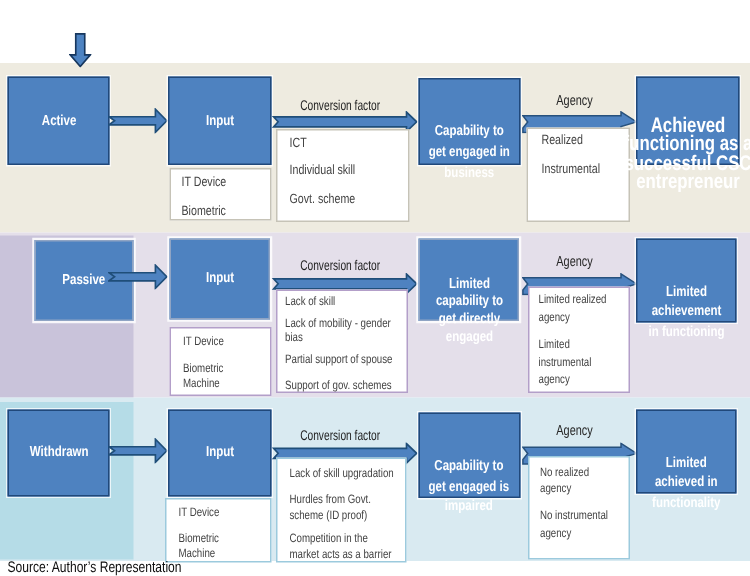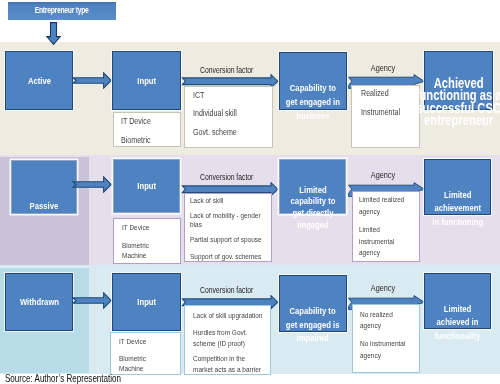--- a/index.html
+++ b/index.html
@@ -48,23 +48,20 @@
 <body>
 
 <div id="stage">
 
   <div class="band" style="top:42px;height:112.5px;background:#EEEBE0;"></div>
   <div class="band" style="top:154.5px;height:110.5px;background:#E4DFEA;"></div>
   <div class="band" style="top:156.5px;left:0;width:89px;height:108px;background:#C9C3DA;"></div>
   <div class="band" style="top:265px;height:109px;background:#D9EAF1;"></div>
   <div class="band" style="top:268px;left:0;width:88.5px;height:105px;background:#B5DCE7;"></div>
 
-  <div class="bluebox" style="left:8px;top:2px;width:108px;height:18px;font-size:8.5px;letter-spacing:-0.35px;border:none;background:linear-gradient(#3e72b4,#4e82c0 18%,#5a8ecb);">
-      <span>Entrepreneur type</span>
-    </div>
 
   <svg class="arrow" style="left:46px;top:22px;" width="15" height="23" viewBox="0 0 15 23">
     <path d="M4.5 0.6 H10.5 V14.6 H14.2 L7.5 22.3 L0.8 14.6 H4.5 Z" fill="#4D83C2" stroke="#17375E" stroke-width="1.1" stroke-linejoin="miter"></path>
   </svg>
 
   <div class="bluebox" style="left:5px;top:51px;width:68px;height:59px;">
       <span>Active</span>
     </div>
 
   <svg class="arrow" style="left:72px;top:72px;" width="40" height="17" viewBox="0 0 40 17">
@@ -105,21 +102,21 @@
 
   <div class="bluebox" style="left:424px;top:51px;width:69px;height:59px;padding:0 1px;font-size:14px;line-height:12.1px;">
       <span>
         <div class="tline">Achieved</div>
         <div class="tline">functioning as a</div>
         <div class="tline">successful CSC</div>
         <div class="tline">entrepreneur</div>
       </span>
     </div>
 
-  <div class="bluebox soft" style="left:11px;top:159.5px;width:65.8px;height:54px;justify-content:flex-end;">
+  <div class="bluebox soft" style="left:23px;top:159.5px;width:65.8px;height:54px;">
       <span>Passive</span>
     </div>
 
   <svg class="arrow" style="left:72px;top:176px;" width="40" height="17" viewBox="0 0 40 17">
     <path d="M0.7 5.8 L31.6 5.8 L31.6 0.8 L39.2 8.5 L31.6 16.2 L31.6 11.2 L0.7 11.2 L4.4 8.5 Z" fill="#4E82C0" stroke="#1F4E79" stroke-width="1.1" stroke-linejoin="miter"></path>
   </svg>
 
   <div class="bluebox soft" style="left:113px;top:159.2px;width:66.7px;height:53.6px;">
       <span>Input</span>
     </div>

